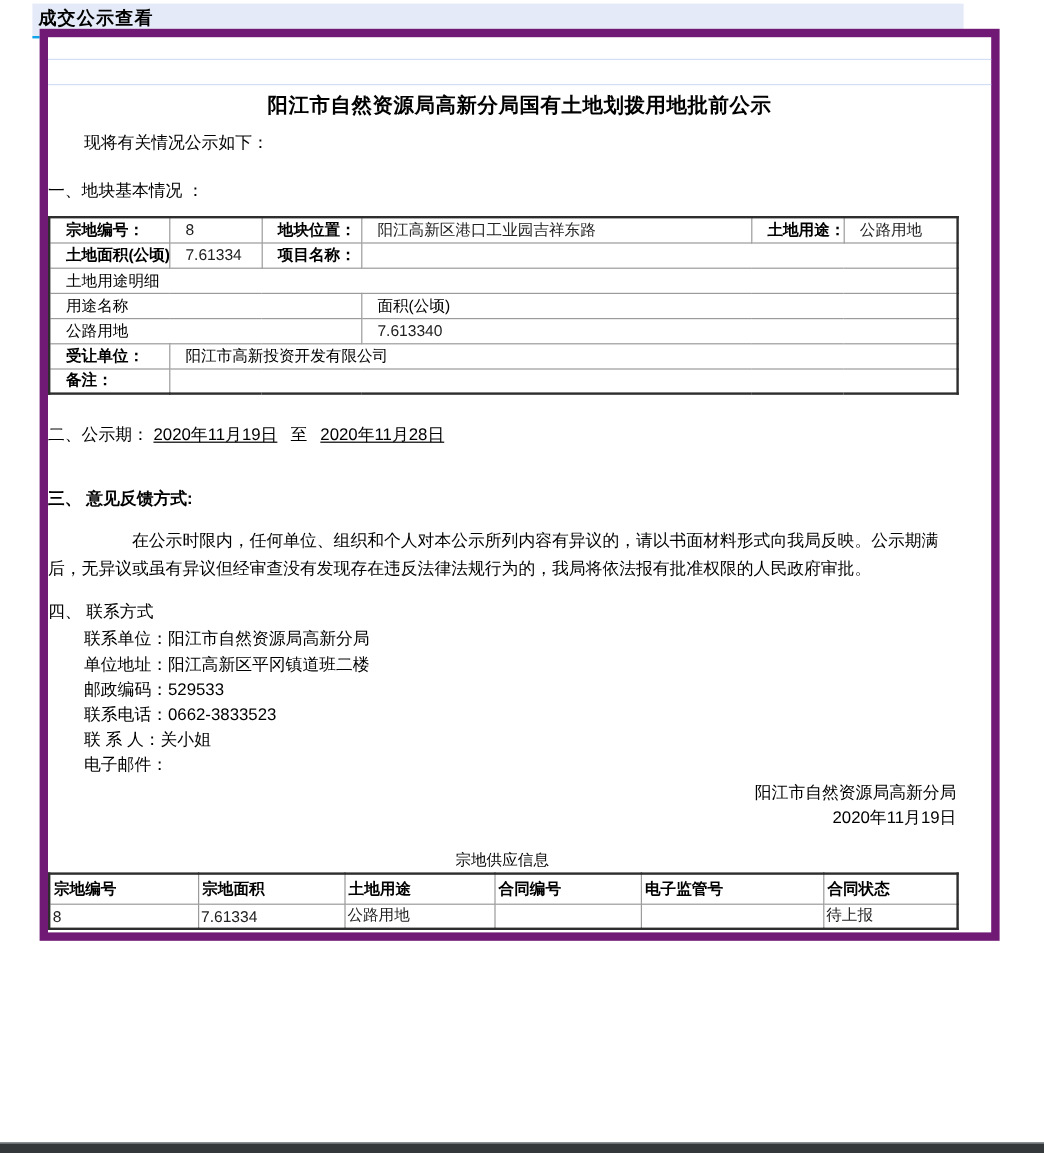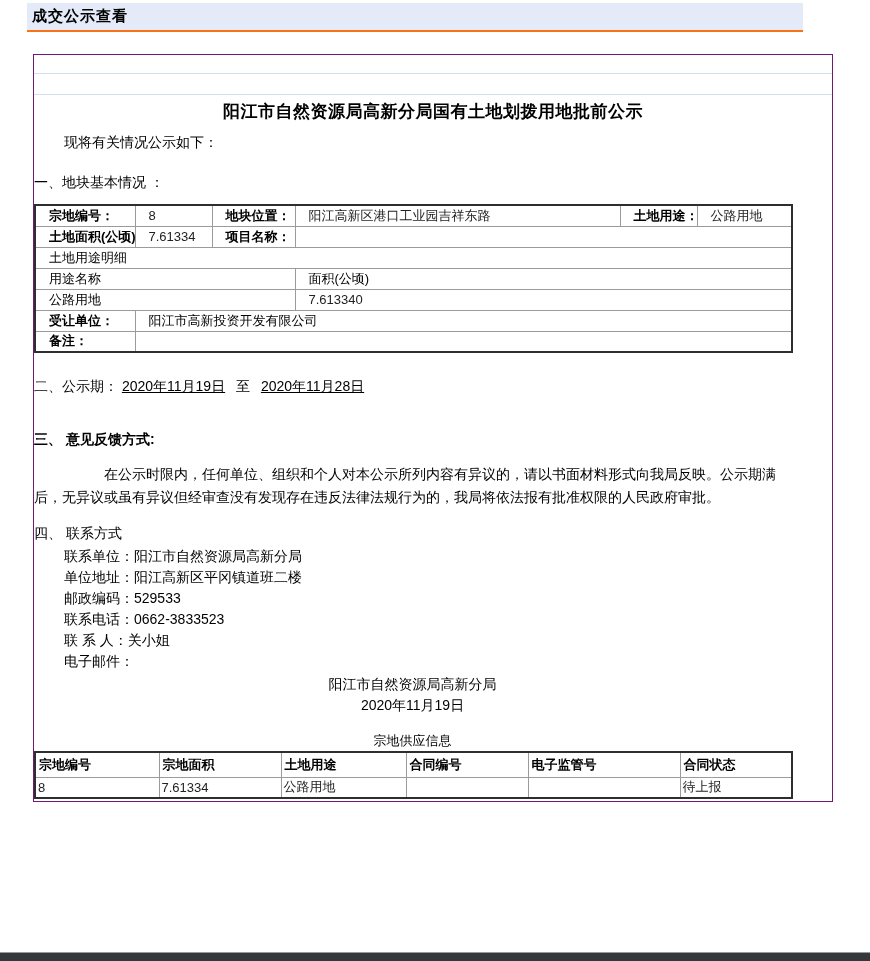--- a/index.html
+++ b/index.html
@@ -1,24 +1,24 @@
 <!DOCTYPE html>
 <html><head>
 <meta charset="utf-8">
 <style>
   * { margin:0; padding:0; box-sizing:border-box; }
   html,body { width:870px; height:961px; background:#ffffff; color:#000;
     font-family:"Liberation Sans","DejaVu Sans",sans-serif; position:relative; overflow:hidden; }
 
   .title-bar { position:absolute; left:27px; top:3px; width:776px; height:29px;
-    background:#E4EAF7; border-bottom:2px solid #f97316;
+    background:#E4EAF7; border-bottom:2px solid #0ea5e9;
     font-size:15px; font-weight:bold; line-height:26px; padding-left:5px; letter-spacing:1px; }
 
-  .frame { position:absolute; left:33px; top:54px; width:800px;
-    border:1px solid #701a75; background:#fff; padding-bottom:2px; }
+  .frame { position:absolute; left:33px; top:24px; width:800px;
+    border:7px solid #701a75; background:#fff; padding-bottom:2px; }
   .toolbar-row { height:19px; border-bottom:1px solid #D3DEF2; }
   .toolbar-row.second { height:21px; }
 
   .doc { font-size:14px; }
   .doc-title { text-align:center; font-size:17px; font-weight:bold; margin-top:6px;
     line-height:22px; letter-spacing:0.5px; }
   .intro { margin:10px 0 0 30px; line-height:18px; }
   .sec { line-height:18px; }
   .sec1 { margin-top:22px; }
   .sec2 { margin-top:24px; }
@@ -30,21 +30,21 @@
   table.plot { border-collapse:collapse; margin-top:13px; width:757px; font-size:13px;
     border:2px solid #2E2E2E; table-layout:fixed; }
   table.plot td { border:1px solid #9B9B9B; height:21px; padding:0 13px; overflow:hidden;
     white-space:nowrap; }
   td.lbl { font-weight:bold; }
   td.val { color:#222; }
 
   .para { margin-top:15px; width:757px; line-height:23px; text-indent:70px; }
 
   .contact { margin:4px 0 0 30px; line-height:21px; }
-  .sign { width:757px; text-align:center; line-height:21px; }
+  .sign { width:757px; text-align:right; line-height:21px; }
   .sign-org { margin-top:2px; }
 
   .supply-title { width:757px; text-align:center; margin-top:17px; font-size:13px; line-height:16px; }
   table.supply { border-collapse:collapse; margin-top:2px; width:757px; font-size:13px;
     border:2px solid #2E2E2E; table-layout:fixed; }
   table.supply th { border:1px solid #9B9B9B; height:25px; padding:0 3px; text-align:left;
     font-weight:bold; font-size:13px; white-space:nowrap; }
   table.supply td { border:1px solid #9B9B9B; height:21px; padding:0 2px; text-align:left;
     color:#222; white-space:nowrap; }
 

